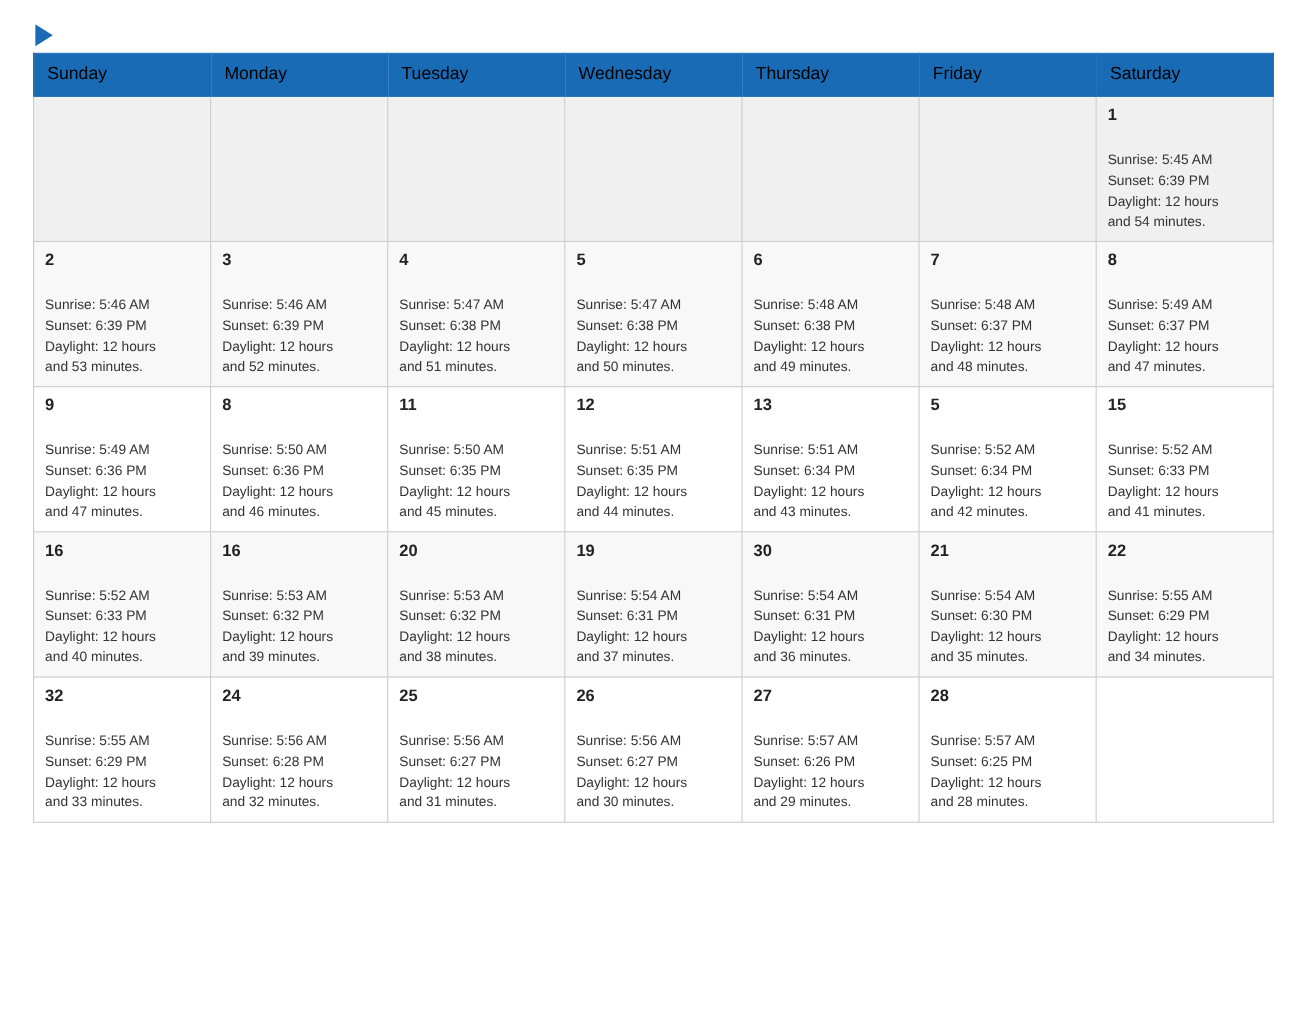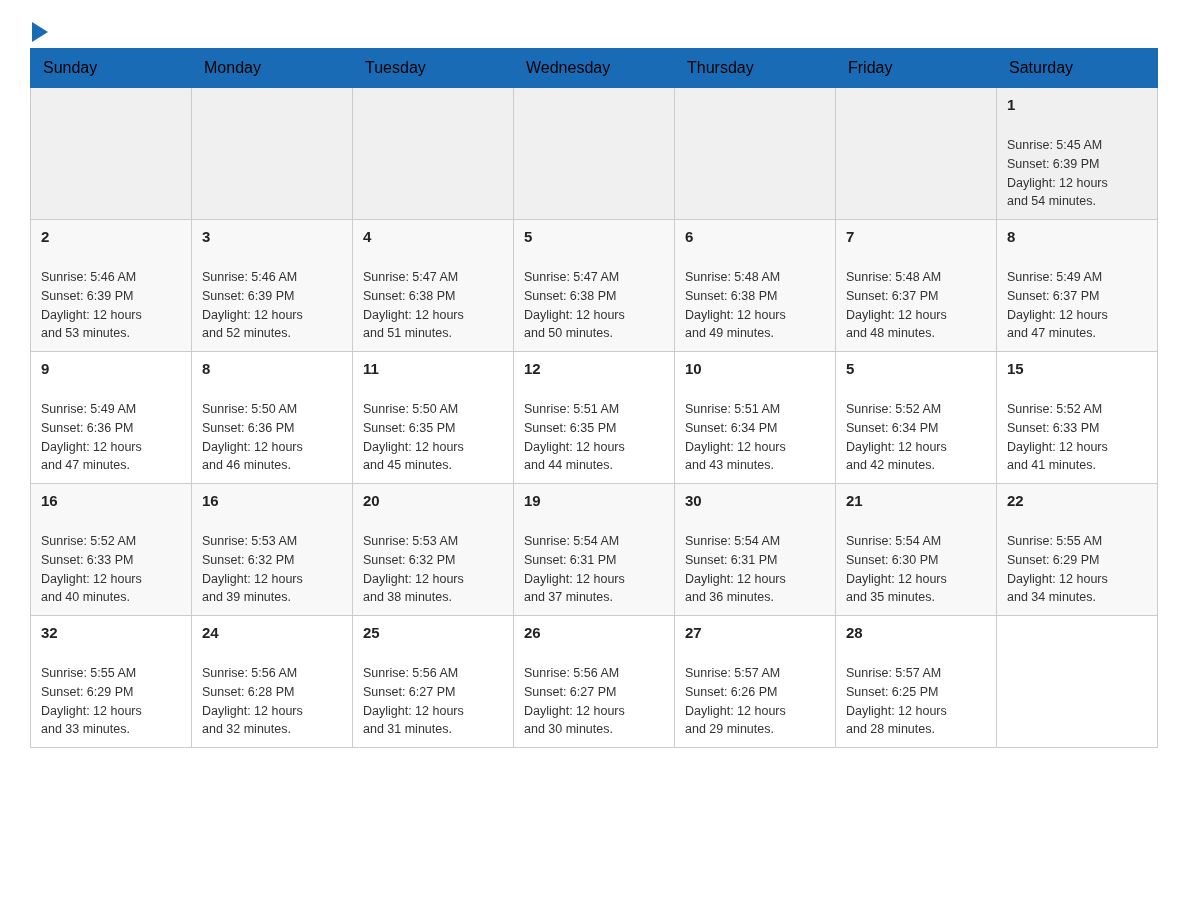--- a/index.html
+++ b/index.html
@@ -224,21 +224,21 @@
 and 45 minutes.</div>
         </td>
         <td>
           <div class="day-number">12</div>
           <div class="day-info" style="white-space: pre-line;">Sunrise: 5:51 AM
 Sunset: 6:35 PM
 Daylight: 12 hours
 and 44 minutes.</div>
         </td>
         <td>
-          <div class="day-number">10</div>
+          <div class="day-number">13</div>
           <div class="day-info" style="white-space: pre-line;">Sunrise: 5:51 AM
 Sunset: 6:34 PM
 Daylight: 12 hours
 and 43 minutes.</div>
         </td>
         <td>
           <div class="day-number">5</div>
           <div class="day-info" style="white-space: pre-line;">Sunrise: 5:52 AM
 Sunset: 6:34 PM
 Daylight: 12 hours

